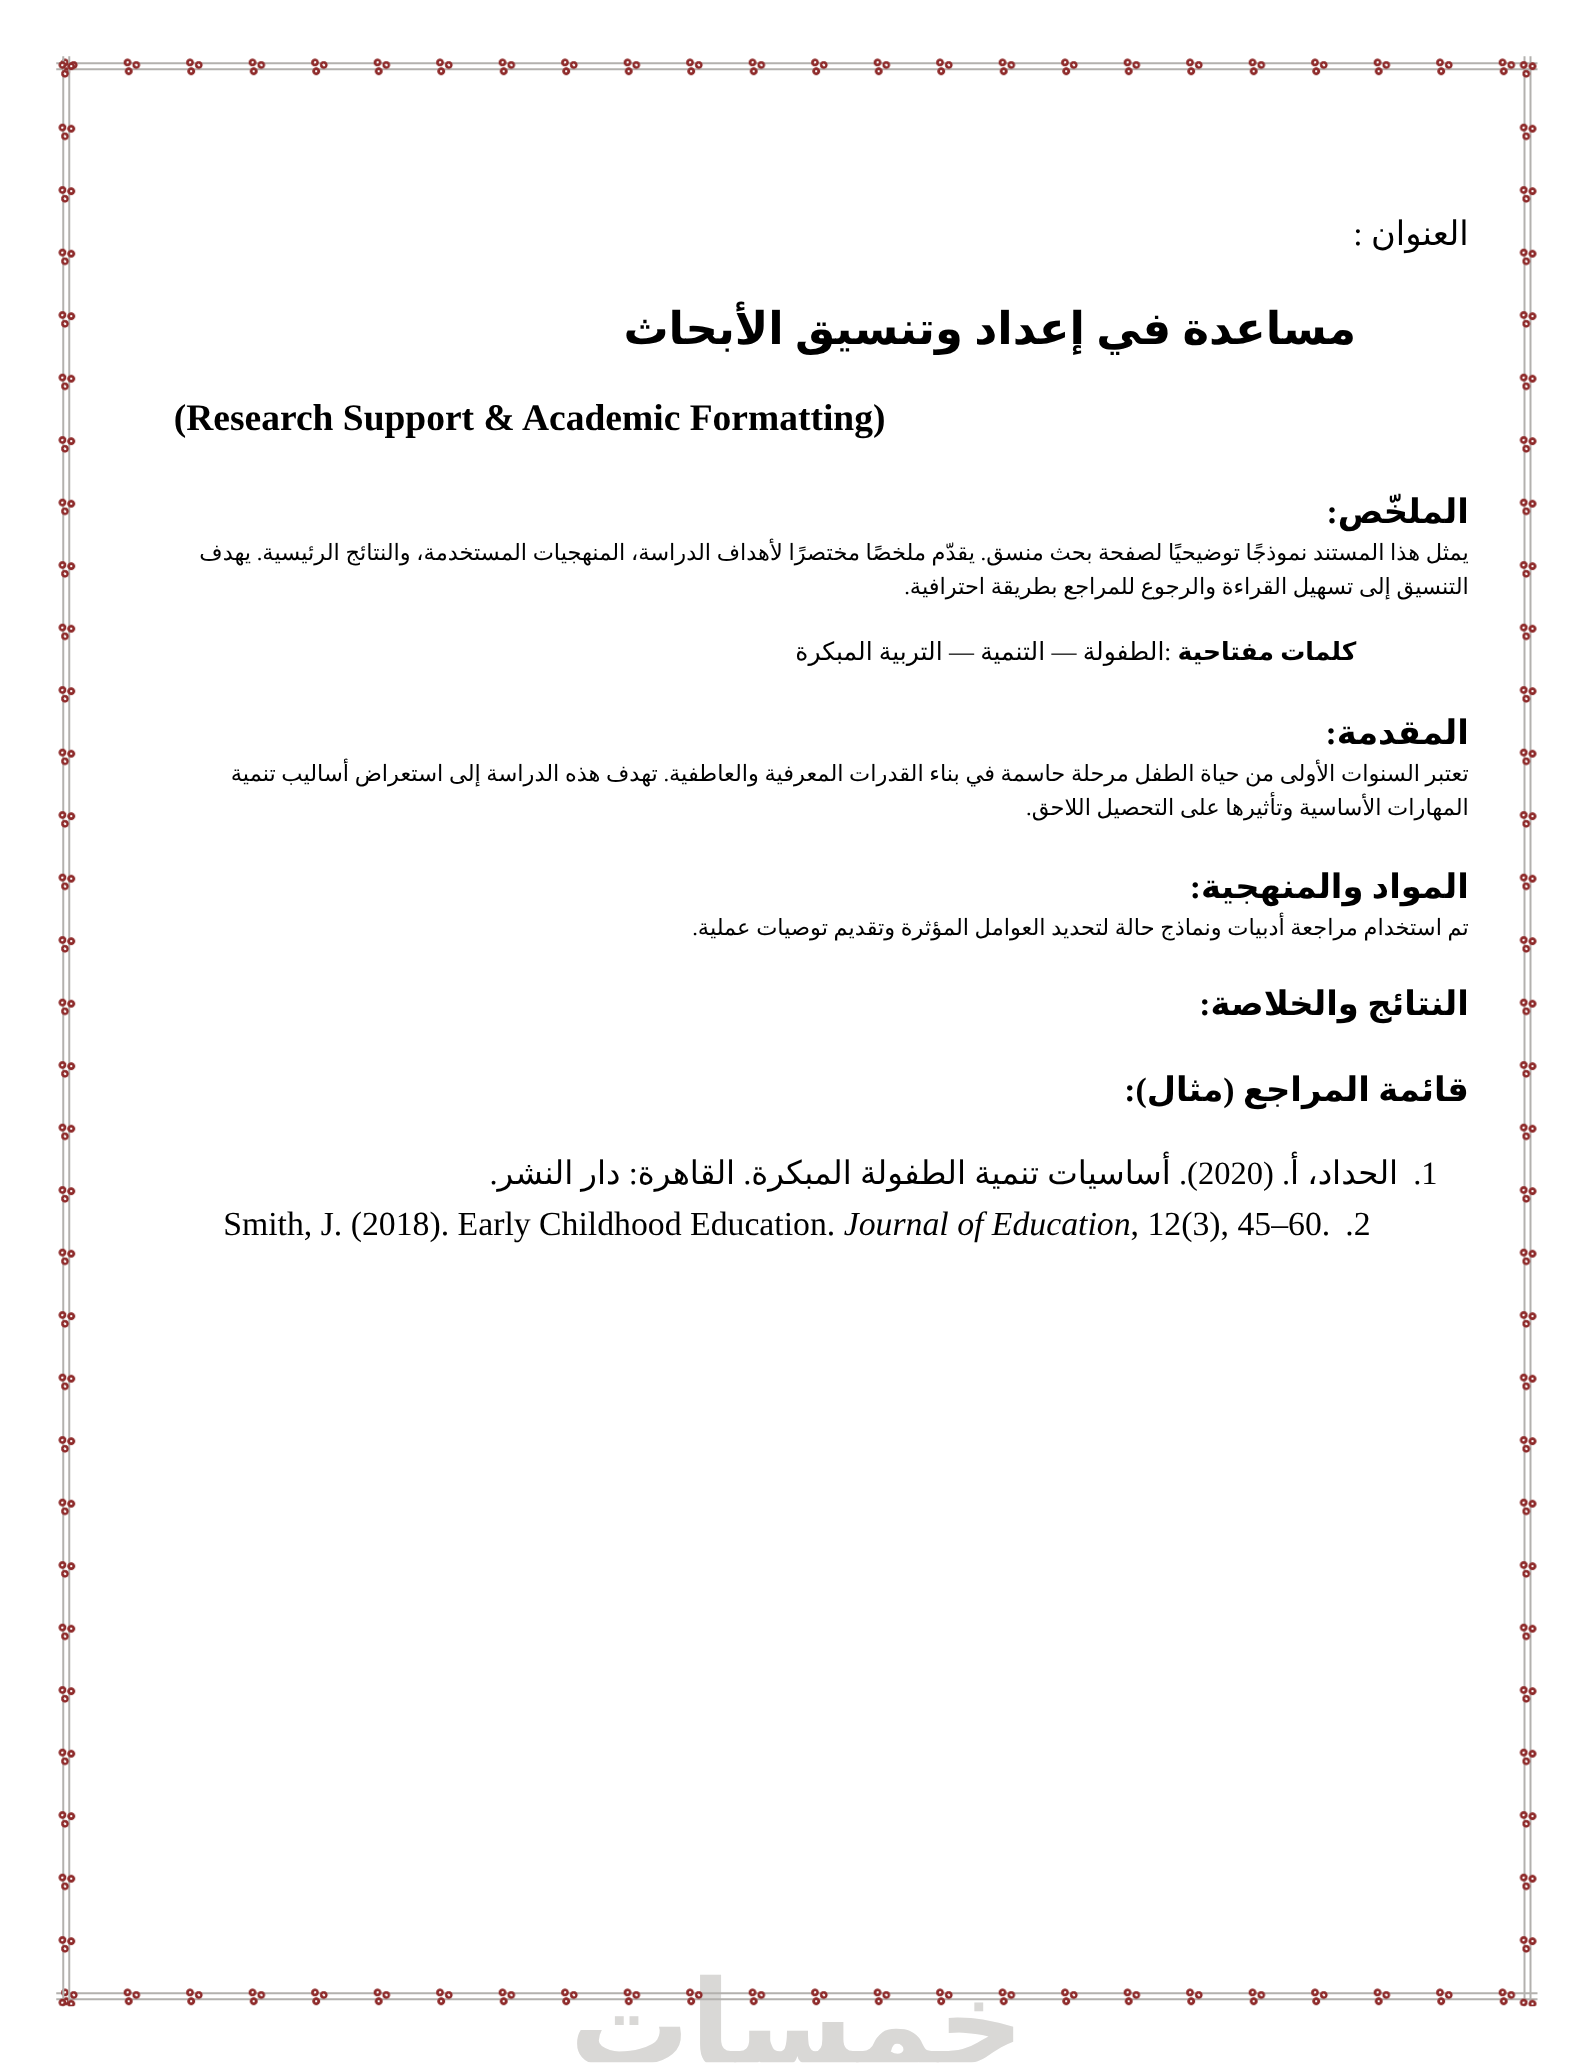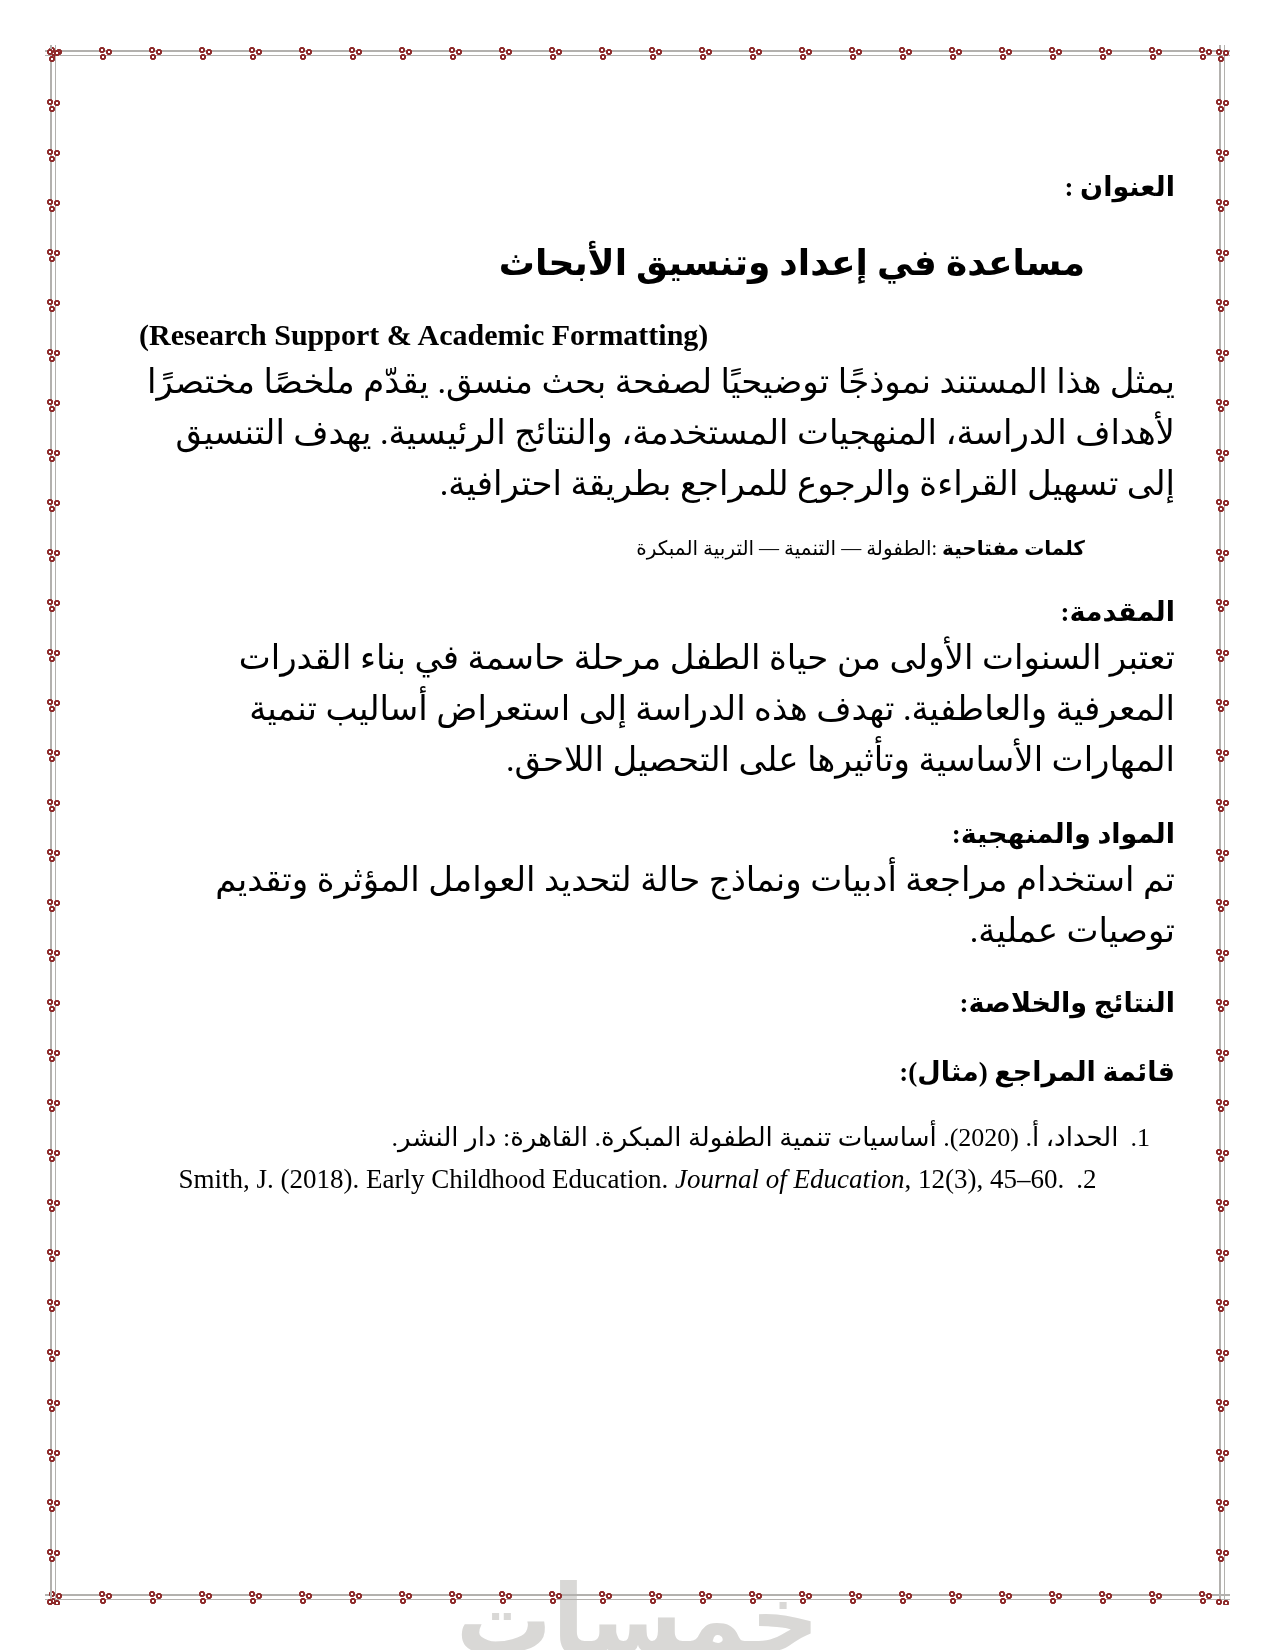--- a/index.html
+++ b/index.html
@@ -55,32 +55,32 @@
   }
 
   
   .content{
     position:absolute;
     left:125px;right:100px;top:168px;
     z-index:2;
     direction:rtl;
     text-align:right;
   }
-  .t-label{font-size:27px;font-weight:bold;line-height:1.45;margin:0;}
+  .t-label{font-size:27px;font-weight:normal;line-height:1.45;margin:0;}
   .t-ar{font-size:36px;font-weight:bold;line-height:1.45;margin:30px 90px 0 0;}
   .t-en{
     font-size:30px;font-weight:bold;line-height:1.35;
     direction:ltr;text-align:left;
     margin:26px 0 0 14px;
   }
   h2.sec{font-size:27px;font-weight:bold;line-height:1.45;margin:30px 0 0 0;}
   h2.sec-abstract{margin-top:34px;}
   h2.sec-methods{}
   h2.sec-results{margin-top:28px;}
-  p.body{font-size:34px;line-height:1.5;margin:0;text-align:right;}
+  p.body{font-size:18px;line-height:1.5;margin:0;text-align:right;}
   .keywords{font-size:20px;line-height:1.5;margin:24px 90px 0 0;}
   .kw-label{font-weight:bold;}
 
   .refs{
     list-style:none;
     margin:28px 25px 0 0;padding:0;
     font-size:26px;line-height:1.4;
   }
   .refs li{direction:rtl;margin:0 0 4px 0;}
   .ref-ar{text-align:right;}
@@ -101,20 +101,21 @@
 
   <div class="content">
 
     <p class="t-label">العنوان :</p>
 
     <p class="t-ar">مساعدة في إعداد وتنسيق الأبحاث</p>
 
     <p class="t-en">(Research Support &amp; Academic Formatting)</p>
 
     <section>
+      <h2 class="sec sec-abstract">الملخّص:</h2>
       <p class="body">يمثل هذا المستند نموذجًا توضيحيًا لصفحة بحث منسق. يقدّم ملخصًا مختصرًا لأهداف الدراسة، المنهجيات المستخدمة، والنتائج الرئيسية. يهدف التنسيق إلى تسهيل القراءة والرجوع للمراجع بطريقة احترافية.</p>
     </section>
 
     <p class="keywords"><span class="kw-label">كلمات مفتاحية</span><span> :الطفولة — التنمية — التربية المبكرة</span></p>
 
     <section>
       <h2 class="sec">المقدمة:</h2>
       <p class="body">تعتبر السنوات الأولى من حياة الطفل مرحلة حاسمة في بناء القدرات المعرفية والعاطفية. تهدف هذه الدراسة إلى استعراض أساليب تنمية المهارات الأساسية وتأثيرها على التحصيل اللاحق.</p>
     </section>
 

